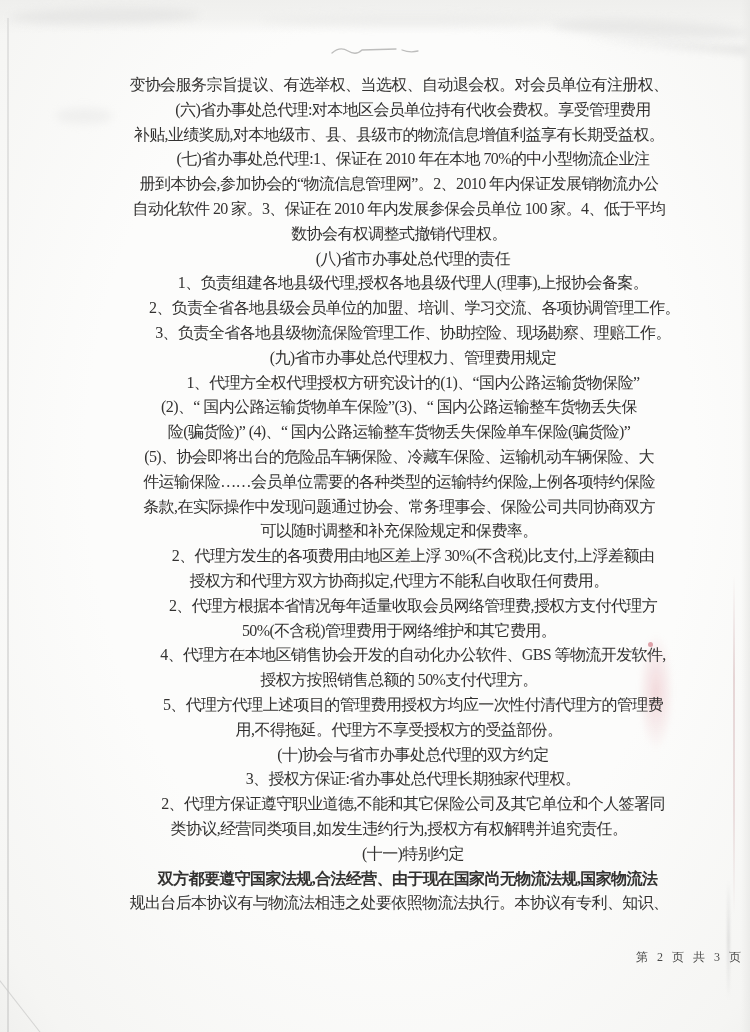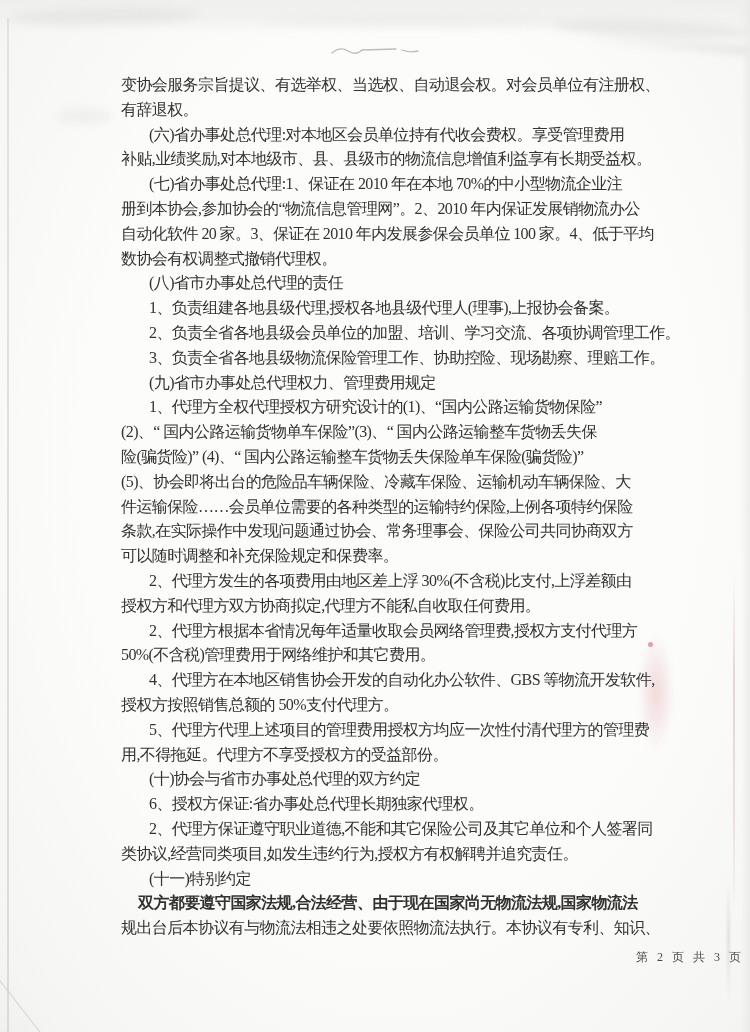--- a/index.html
+++ b/index.html
@@ -78,20 +78,21 @@
     position: absolute;
     left: 121px; top: 73px; width: 556px;
     color: #333231;
     font-size: 16px;
     letter-spacing: -0.6px;
   }
   .line {
     height: 24.8px;
     line-height: 24.8px;
     white-space: nowrap;
+    text-align: center;
   }
   .ind-0 { padding-left: 0; }
   .ind-1 { padding-left: 17px; font-weight: bold; }
   .ind-2 { padding-left: 28px; }
 
   .page-footer {
     position: absolute;
     left: 0; right: 6px; top: 949px;
     text-align: right;
     font-size: 12px;
@@ -118,21 +119,20 @@
   <div class="artifact left-edge-line"></div>
   <div class="artifact right-edge-shade"></div>
   <div class="artifact corner-fold-line"></div>
   <div class="artifact ink-bleed-blob"></div>
   <div class="artifact ink-bleed-dot"></div>
   <div class="artifact pink-edge-line"></div>
   <div class="artifact gray-edge-tick"></div>
 
   <div class="doc-body">
       <div class="line ind-0">变协会服务宗旨提议、有选举权、当选权、自动退会权。对会员单位有注册权、</div>
-      <div class="line ind-0">有辞退权。</div>
       <div class="line ind-2">(六)省办事处总代理:对本地区会员单位持有代收会费权。享受管理费用</div>
       <div class="line ind-0">补贴,业绩奖励,对本地级市、县、县级市的物流信息增值利益享有长期受益权。</div>
       <div class="line ind-2">(七)省办事处总代理:1、保证在 2010 年在本地 70%的中小型物流企业注</div>
       <div class="line ind-0">册到本协会,参加协会的“物流信息管理网”。2、2010 年内保证发展销物流办公</div>
       <div class="line ind-0">自动化软件 20 家。3、保证在 2010 年内发展参保会员单位 100 家。4、低于平均</div>
       <div class="line ind-0">数协会有权调整式撤销代理权。</div>
       <div class="line ind-2">(八)省市办事处总代理的责任</div>
       <div class="line ind-2">1、负责组建各地县级代理,授权各地县级代理人(理事),上报协会备案。</div>
       <div class="line ind-2">2、负责全省各地县级会员单位的加盟、培训、学习交流、各项协调管理工作。</div>
       <div class="line ind-2">3、负责全省各地县级物流保险管理工作、协助控险、现场勘察、理赔工作。</div>
@@ -146,21 +146,21 @@
       <div class="line ind-0">可以随时调整和补充保险规定和保费率。</div>
       <div class="line ind-2">2、代理方发生的各项费用由地区差上浮 30%(不含税)比支付,上浮差额由</div>
       <div class="line ind-0">授权方和代理方双方协商拟定,代理方不能私自收取任何费用。</div>
       <div class="line ind-2">2、代理方根据本省情况每年适量收取会员网络管理费,授权方支付代理方</div>
       <div class="line ind-0">50%(不含税)管理费用于网络维护和其它费用。</div>
       <div class="line ind-2">4、代理方在本地区销售协会开发的自动化办公软件、GBS 等物流开发软件,</div>
       <div class="line ind-0">授权方按照销售总额的 50%支付代理方。</div>
       <div class="line ind-2">5、代理方代理上述项目的管理费用授权方均应一次性付清代理方的管理费</div>
       <div class="line ind-0">用,不得拖延。代理方不享受授权方的受益部份。</div>
       <div class="line ind-2">(十)协会与省市办事处总代理的双方约定</div>
-      <div class="line ind-2">6、授权方保证:省办事处总代理长期独家代理权。</div>
+      <div class="line ind-2">3、授权方保证:省办事处总代理长期独家代理权。</div>
       <div class="line ind-2">2、代理方保证遵守职业道德,不能和其它保险公司及其它单位和个人签署同</div>
       <div class="line ind-0">类协议,经营同类项目,如发生违约行为,授权方有权解聘并追究责任。</div>
       <div class="line ind-2">(十一)特别约定</div>
       <div class="line ind-1">双方都要遵守国家法规,合法经营、由于现在国家尚无物流法规,国家物流法</div>
       <div class="line ind-0">规出台后本协议有与物流法相违之处要依照物流法执行。本协议有专利、知识、</div>
     </div>
 
   <div class="page-footer">第 2 页 共 3 页</div>
 
 </div>

